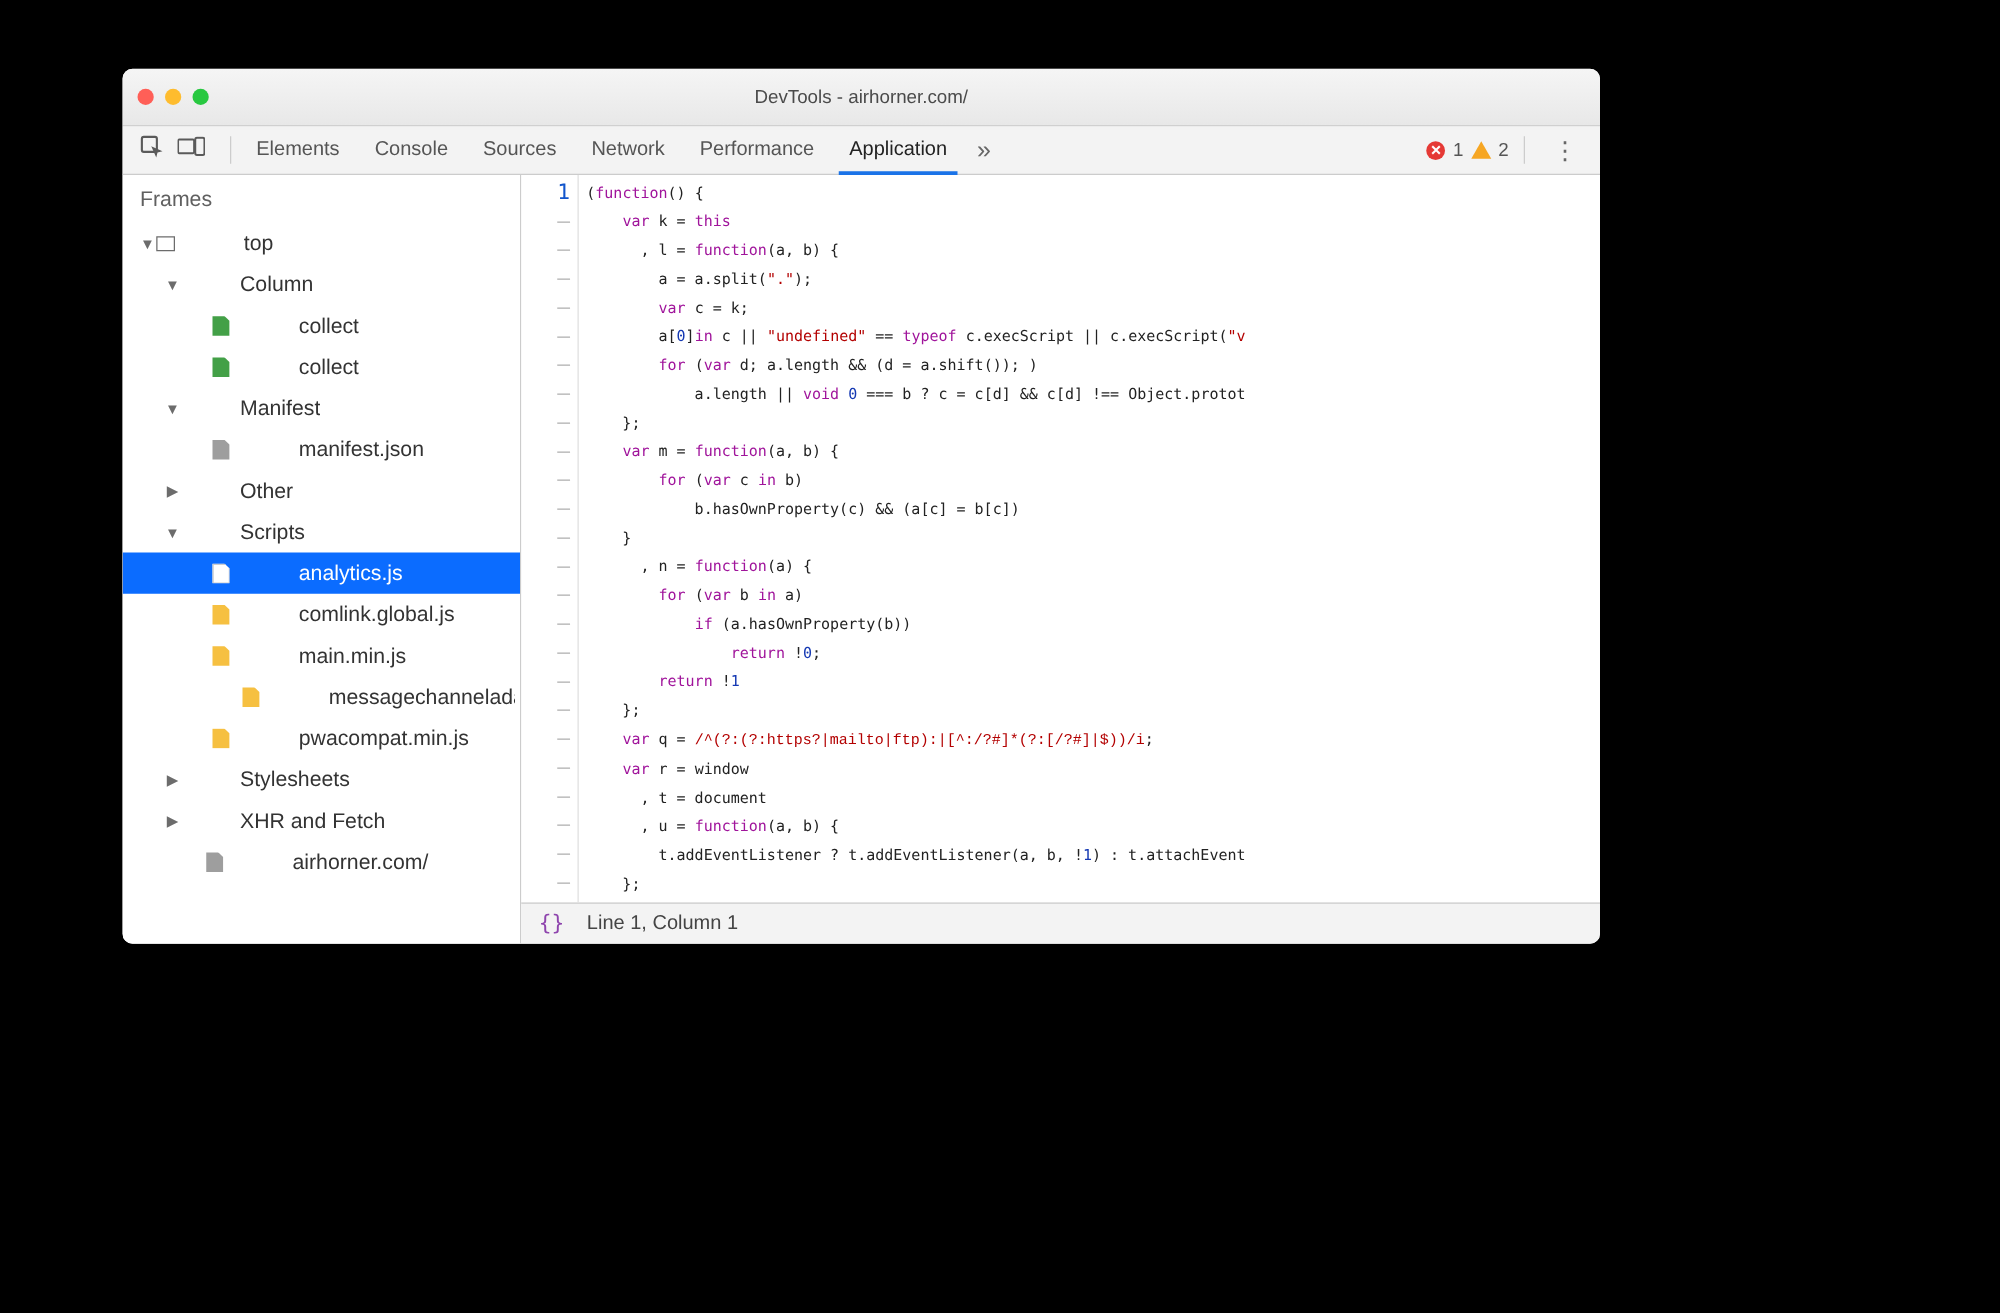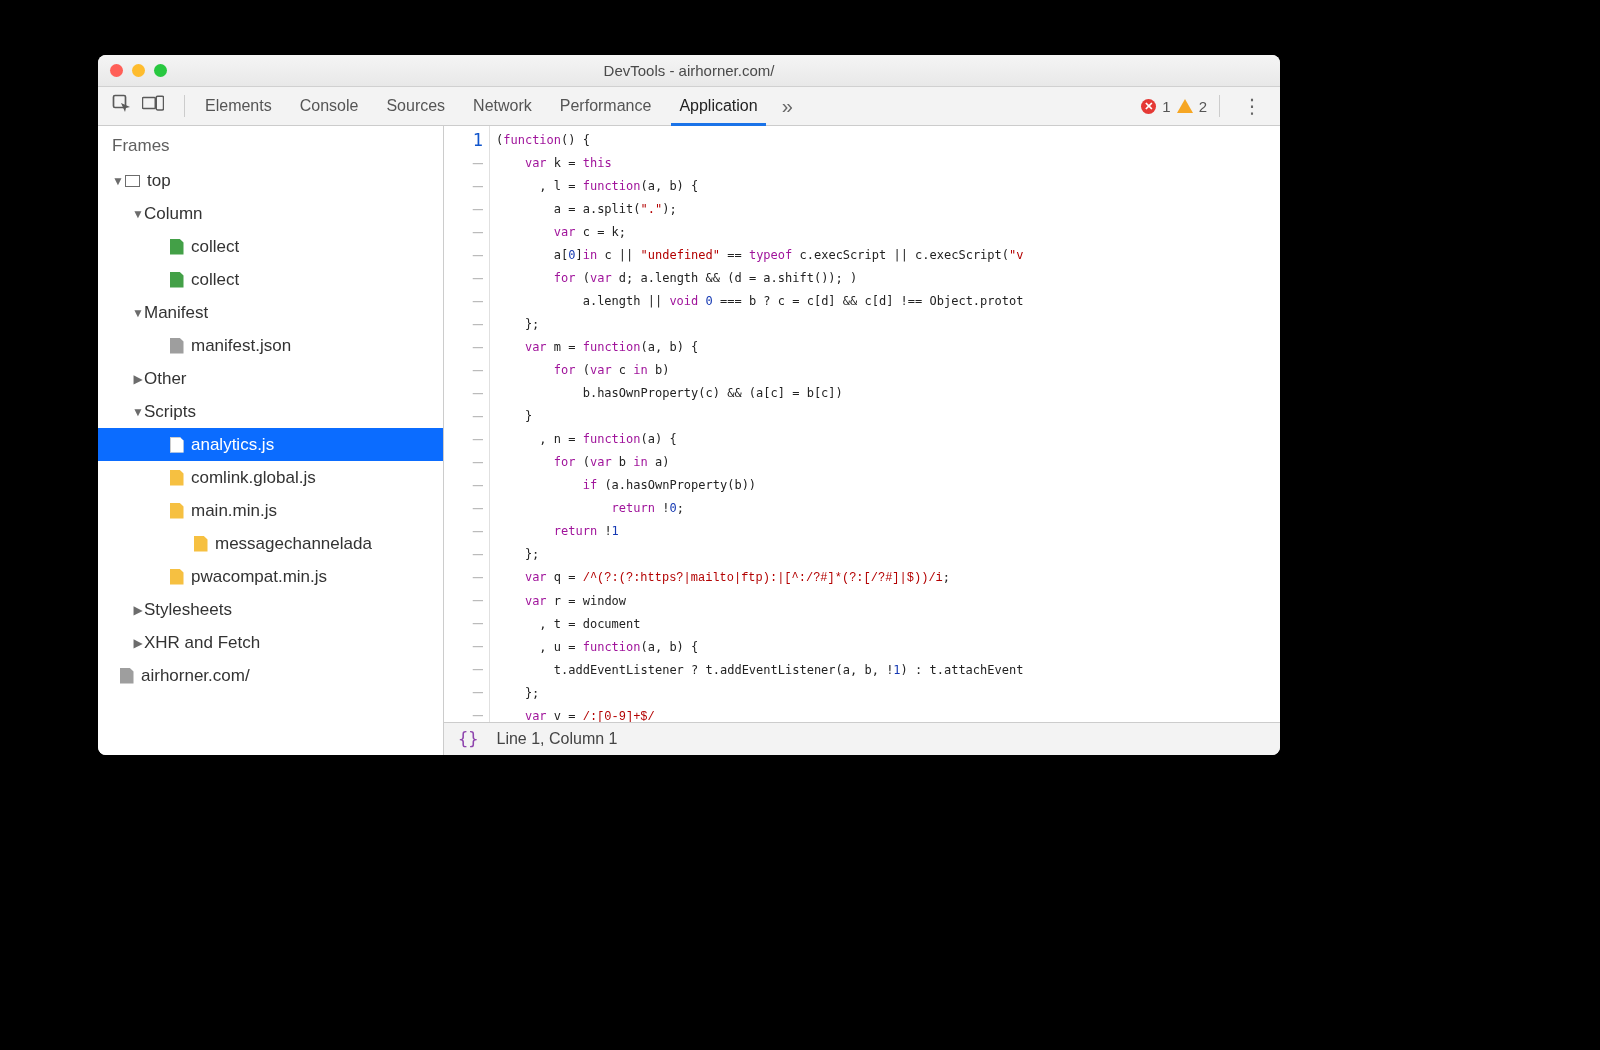--- a/index.html
+++ b/index.html
@@ -1,49 +1,49 @@
 <!DOCTYPE html>
 <html><head>
 <meta charset="utf-8">
 <style>
 * { margin:0; padding:0; box-sizing:border-box; }
 body { background:#000; width:1600px; height:1050px; font-family: "Helvetica Neue", Arial, sans-serif; position:relative; }
 .window { position:absolute; left:98px; top:55px; width:1182px; height:700px; background:#fff; border-radius:8px; box-shadow:0 25px 60px rgba(0,0,0,0.55); overflow:hidden; display:flex; flex-direction:column; }
-.titlebar { height:32px; background:linear-gradient(#f5f5f5,#e8e8e8); border-bottom:1px solid #d0d0d0; display:flex; align-items:center; position:relative; }
+.titlebar { height:46px; background:linear-gradient(#f5f5f5,#e8e8e8); border-bottom:1px solid #d0d0d0; display:flex; align-items:center; position:relative; }
 .traffic { display:flex; gap:9px; margin-left:12px; }
 .dot { width:13px; height:13px; border-radius:50%; }
 .dot.r{background:#ff5f57;} .dot.y{background:#febc2e;} .dot.g{background:#28c840;}
 .title { position:absolute; left:0; right:0; text-align:center; font-size:15px; color:#4a4a4a; pointer-events:none; }
 .tabbar { height:39px; background:#f3f3f3; border-bottom:1px solid #ccc; display:flex; align-items:center; font-size:16px; color:#555; }
 .tb-icons { display:flex; align-items:center; gap:10px; padding:0 14px; }
 .tb-sep { width:1px; height:22px; background:#ccc; margin:0 6px;}
 .tab { padding:0 14px; height:100%; display:flex; align-items:center; cursor:default; }
 .tab.active { color:#222; position:relative; }
 .tab.active::after { content:''; position:absolute; bottom:-1px; left:6px; right:6px; height:3px; background:#1a73e8; }
 .more { padding:0 10px; font-size:20px; color:#666;}
 .rightstatus { margin-left:auto; display:flex; align-items:center; gap:6px; padding-right:8px; }
 .err-ic{width:15px;height:15px;border-radius:50%;background:#e53935;color:#fff;font-size:11px;display:flex;align-items:center;justify-content:center;font-weight:bold;}
 .warn-ic{width:0;height:0;border-left:8px solid transparent;border-right:8px solid transparent;border-bottom:14px solid #f6a623;position:relative;}
 .cnt{font-size:15px;color:#555;}
 .kebab{padding:0 10px;font-size:20px;color:#666;}
 .body { flex:1; display:flex; min-height:0;}
-.sidebar { width:346px; border-right:1px solid #ccc; overflow:hidden; font-size:17px; color:#333; background:#fff;}
+.sidebar { width:319px; border-right:1px solid #ccc; overflow:hidden; font-size:17px; color:#333; background:#fff;}
 .side-head { padding:10px 14px 8px; color:#606060; font-size:17px;}
 .tree { }
 .node { display:flex; align-items:center; height:33px; padding-right:4px; cursor:default; white-space:nowrap; overflow:hidden;}
 .node .arr { width:12px; font-size:12px; color:#6c6c6c; text-align:center;}
 .node.sel { background:#0b6cff; color:#fff; }
 .ic{width:17px;height:17px;margin-right:6px;flex:none;display:inline-flex;align-items:center;justify-content:center;}
 .ic-frame{border:1.5px solid #6c6c6c;width:15px;height:12px;}
 .ic-img{width:14px;height:16px;background:#43a047;position:relative;clip-path:polygon(0 0,70% 0,100% 25%,100% 100%,0 100%);} 
 .ic-file{width:14px;height:16px;background:#9e9e9e;clip-path:polygon(0 0,70% 0,100% 25%,100% 100%,0 100%);} 
 .ic-js{width:14px;height:16px;background:#f6c041;clip-path:polygon(0 0,70% 0,100% 25%,100% 100%,0 100%);} 
 .ic-jsw{width:14px;height:16px;background:#fff;border:1px solid #ccc;clip-path:polygon(0 0,70% 0,100% 25%,100% 100%,0 100%);} 
 .node.sel .ic-jsw{background:#fff;}
-.lbl{overflow:hidden;text-overflow:clip;}
+.lbl{overflow:hidden;text-overflow:clip;margin-left:48px;}
 .editor{flex:1;display:flex;flex-direction:column;min-width:0;}
 .code-wrap{flex:1;display:flex;min-height:0;overflow:hidden;}
 .gutter{width:46px;background:#fff;border-right:1px solid #e0e0e0;font-family:Menlo,Consolas,monospace;font-size:17px;line-height:23px;text-align:right;padding:3px 6px 0 0;color:#888;}
 .gutter .ln1{color:#1155cc;}
 .gutter .fold{color:#bbb;}
 pre.code{flex:1;margin:0;padding:3px 0 0 6px;font-family:Menlo,Consolas,monospace;font-size:12px;line-height:23px;white-space:pre;overflow:hidden;color:#222;}
 .kw{color:#a0149b;} .str{color:#b30000;} .num{color:#1539b3;} .re{color:#b30000;font-family:Liberation Mono, monospace;}
 .status{height:33px;border-top:1px solid #ccc;background:#f3f3f3;display:flex;align-items:center;font-size:16px;color:#444;padding:0 14px;gap:18px;}
 .brace{color:#8e44ad;font-family:Menlo,monospace;font-size:17px;}
 svg.inspect-icon{width:20px;height:20px;}
@@ -177,21 +177,21 @@
         </div>
 
         <div class="node" style="padding-left:34px">
           <span class="arr">▶</span>
             <span class="lbl">Stylesheets</span>
         </div>
         <div class="node" style="padding-left:34px">
           <span class="arr">▶</span>
             <span class="lbl">XHR and Fetch</span>
         </div>
-        <div class="node" style="padding-left:20px">
+        <div class="node" style="padding-left:65px">
           <span class="ic">
               <span class="ic-file"></span>
             </span>
           <span class="lbl">airhorner.com/</span>
         </div>
       </div>
     </div>
 
     <div class="editor">
       <div class="code-wrap">

